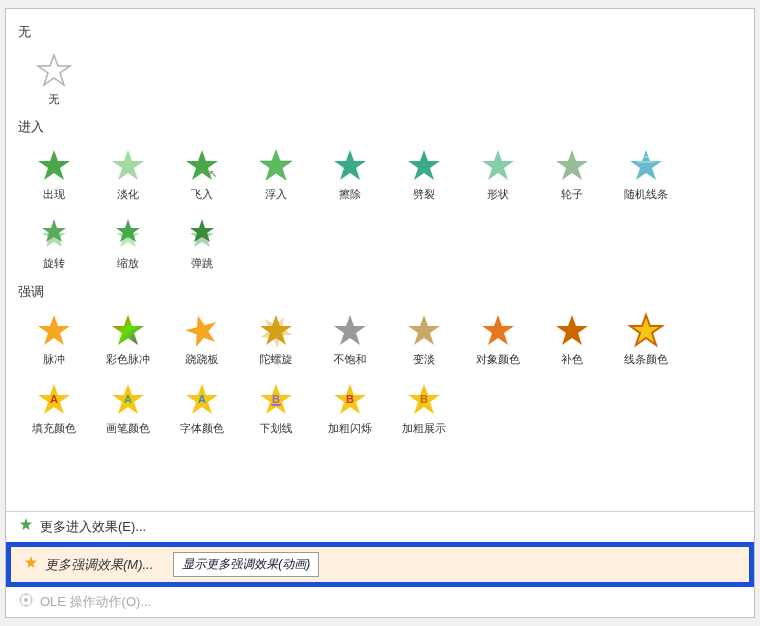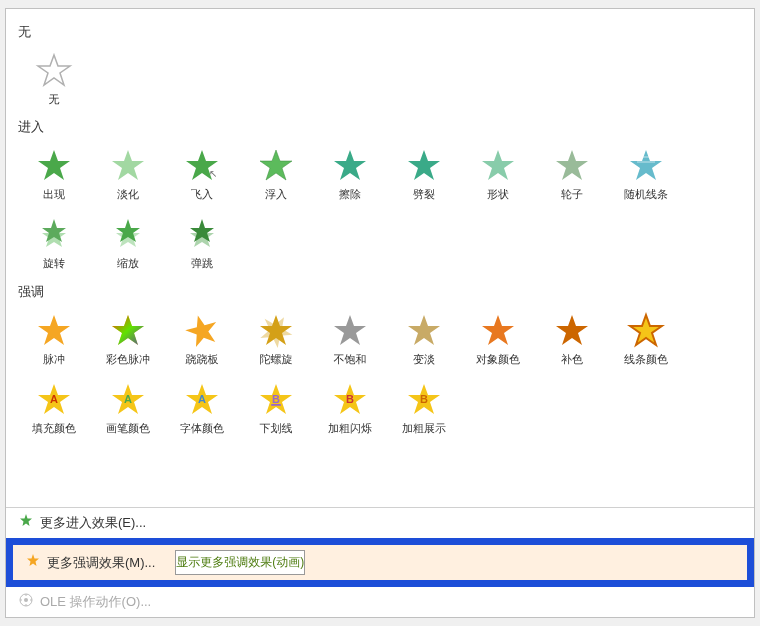--- a/index.html
+++ b/index.html
@@ -84,38 +84,39 @@
       display: flex;
       align-items: center;
       padding: 5px 12px;
       cursor: pointer;
       color: #333;
       font-size: 13px;
       min-height: 26px;
     }
     .menu-item.highlighted {
       background: #fff0e0;
-      border: 7px solid #1d4ed8;
+      border: 5px solid #1d4ed8;
+      font-style: italic;
     }
     .menu-item .menu-star {
       margin-right: 6px;
       font-size: 16px;
     }
     .menu-item.disabled {
       color: #aaa;
     }
 
     .tooltip-box {
       display: inline-block;
       border: 1px solid #999;
       background: #fff;
-      padding: 3px 0;
+      padding: 3px 8px;
       font-size: 12px;
       margin-left: 20px;
-      color: #4d7c0f;
+      color: #0f172a;
       cursor: pointer;
     }
     .no-section {
       margin-bottom: 6px;
     }
   </style>
 </head>
 <body>
 
 <div class="panel">

